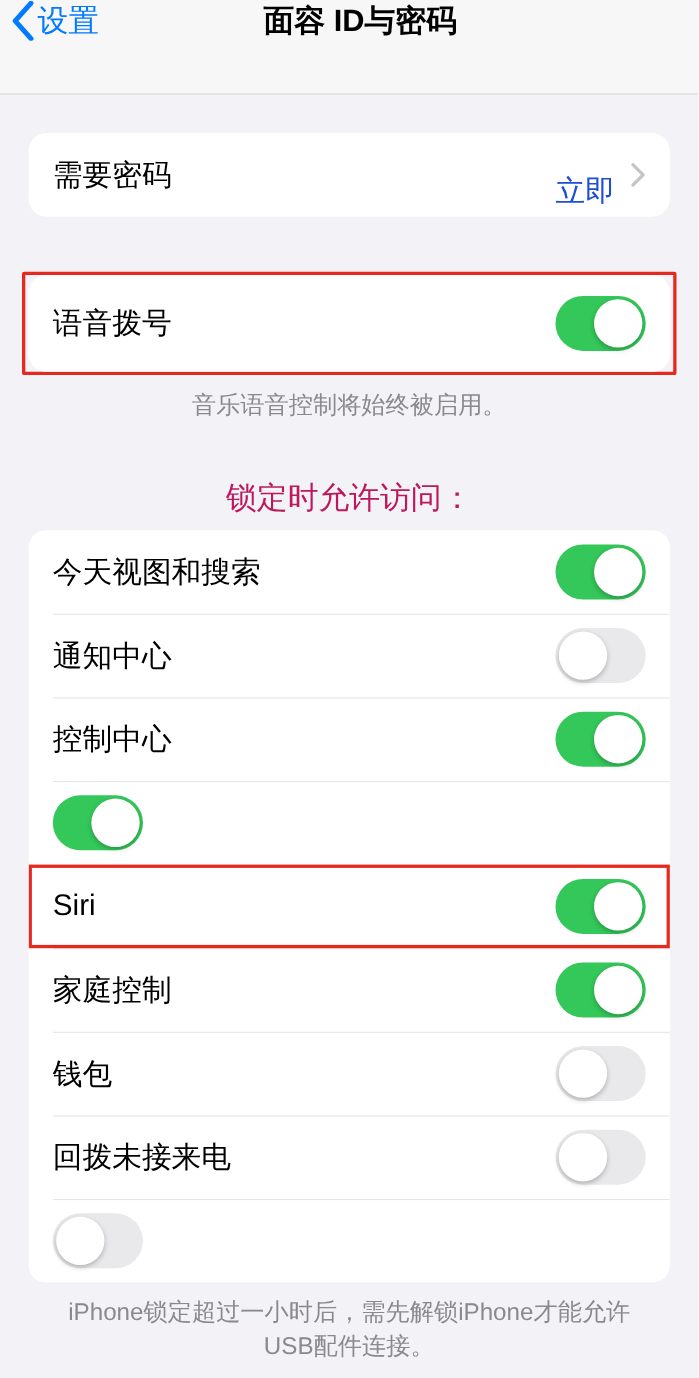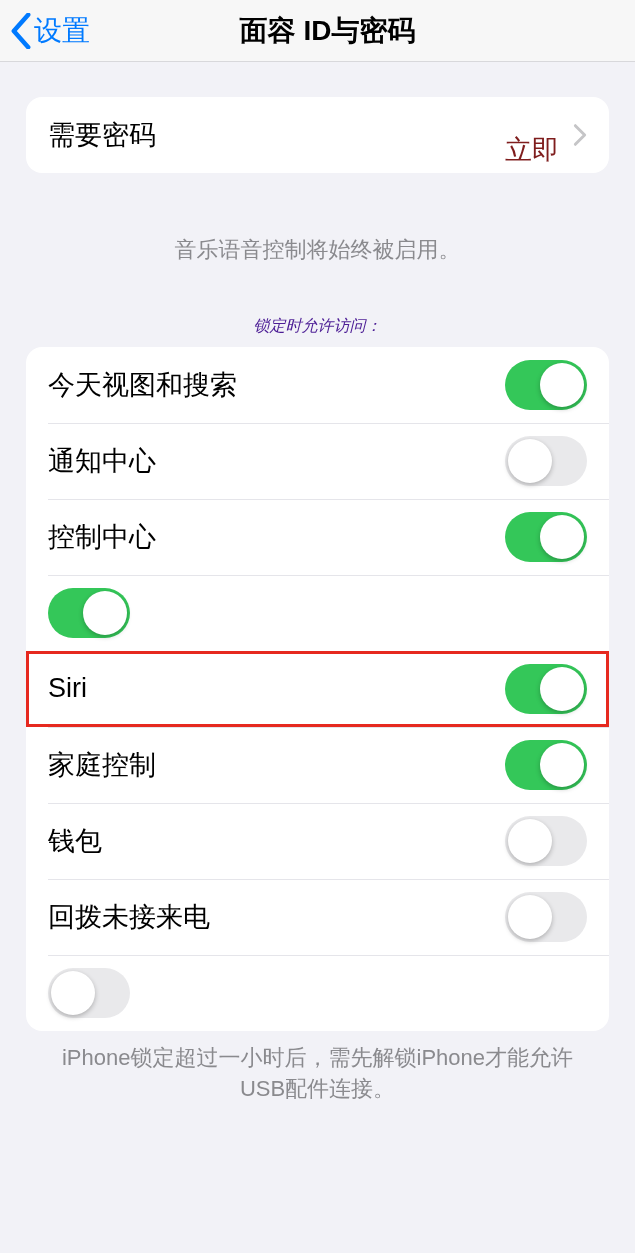--- a/index.html
+++ b/index.html
@@ -10,23 +10,23 @@
     }
     body {
       font-family: -apple-system, "SF Pro Text", "Helvetica Neue", Arial, sans-serif;
       background: #f2f2f7;
       width: 635px;
       height: 1253px;
       overflow: hidden;
     }
     .header {
       display: flex;
-      align-items: center;
+      align-items: flex-start;
       justify-content: center;
-      height: 62px;
+      height: 86px;
       background: #f7f7f7;
       border-bottom: 1px solid #d8d8db;
       position: relative;
       padding-left: 20px;
     }
     .back-btn {
       position: absolute;
       left: 10px;
       display: flex;
       align-items: center;
@@ -79,21 +79,21 @@
       font-size: 27px;
       color: #000;
     }
     .row-right {
       display: flex;
       align-items: center;
       gap: 14px;
     }
     .row-value {
       font-size: 27px;
-      color: #7f1d1d;
+      color: #1d4ed8;
       margin-top: 29px;
     }
     .chevron svg {
       width: 14px;
       height: 24px;
       display: block;
     }
     .toggle {
       width: 82px;
       height: 50px;
@@ -122,24 +122,23 @@
     .toggle.off .toggle-knob {
       left: 3px;
     }
     .footer-text {
       font-size: 22px;
       color: #8a8a8e;
       padding: 12px 22px 0 22px;
       line-height: 1.4;
     }
     .section-header {
-      font-size: 16px;
-      color: #4c1d95;
+      font-size: 28px;
+      color: #be185d;
       padding: 0 22px 10px 22px;
-      font-style: italic;
     }
     .highlight-box {
       border: 3px solid #e6291f;
       border-radius: 2px;
       margin: 0 -6px;
       padding: 0 3px;
     }
     .highlight-box .group-card {
       border-radius: 16px;
     }
@@ -177,20 +176,30 @@
             <svg viewBox="0 0 12 20">
                 <polyline points="2,2 10,10 2,18" fill="none" stroke="#c5c5c7" stroke-width="2.5" stroke-linecap="round" stroke-linejoin="round"></polyline>
               </svg>
           </span>
         </div>
       </div>
     </div>
   </div>
 
   <div class="group small-gap">
+    <div class="highlight-box">
+      <div class="group-card">
+        <div class="row" style="min-height:88px;">
+          <span class="row-label">语音拨号</span>
+          <div class="toggle on">
+            <div class="toggle-knob"></div>
+          </div>
+        </div>
+      </div>
+    </div>
     <div class="footer-text">音乐语音控制将始终被启用。</div>
   </div>
 
   <div class="group small-gap">
     <div class="section-header">锁定时允许访问：</div>
     <div class="group-card" id="lock-access-list">
         <div class="row">
           <span class="row-label">今天视图和搜索</span>
           <div class="toggle on">
             <div class="toggle-knob"></div>

